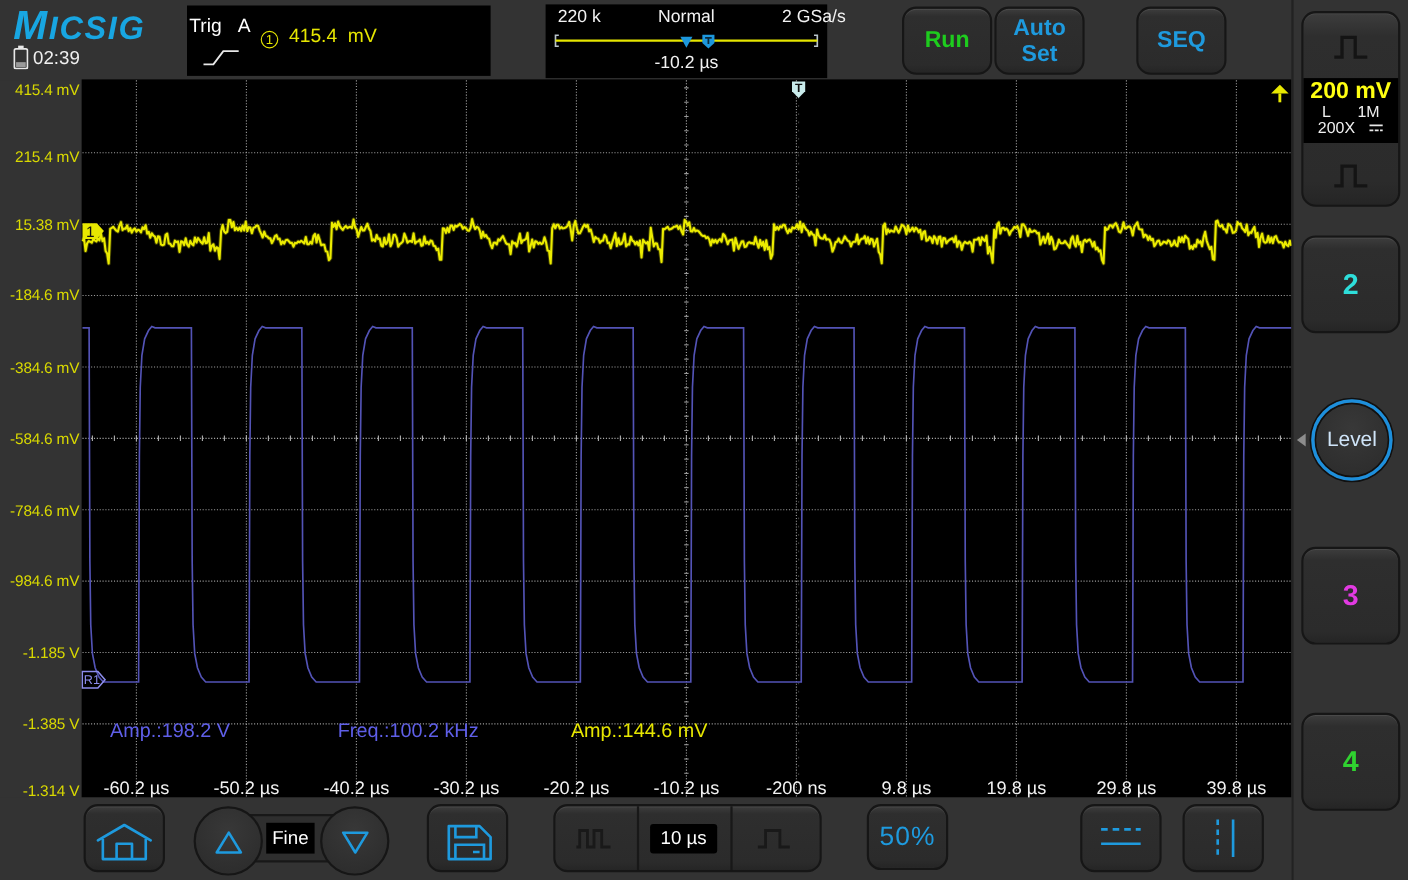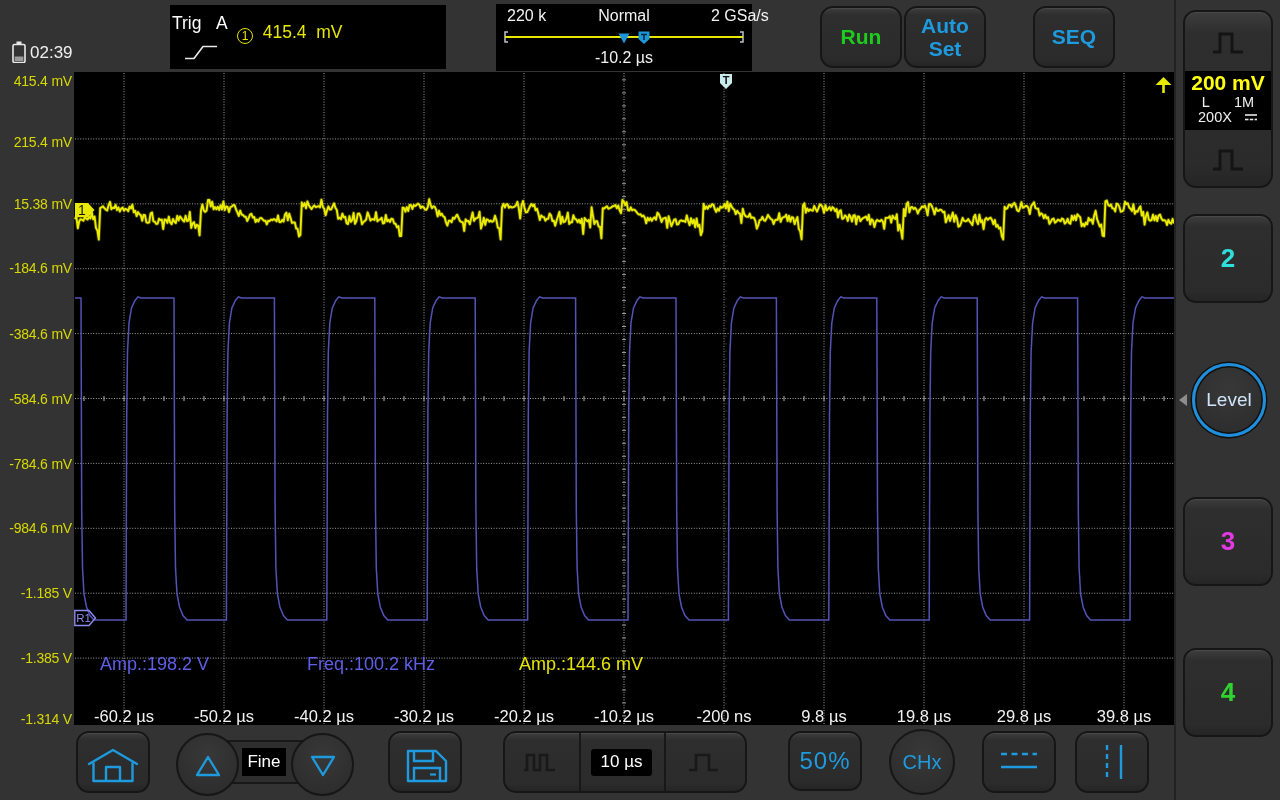--- a/index.html
+++ b/index.html
@@ -11,20 +11,21 @@
   font-weight:bold; text-align:center; }
 .vlab { position:absolute; right:1208px; width:70px; text-align:right; color:#d9d900;
   font-size:14px; letter-spacing:-0.2px; }
 .circ { position:absolute; background:radial-gradient(circle at 50% 35%,#383838,#2a2a2a);
   border:2px solid #161616; border-radius:50%; }
 </style></head>
 <body>
 <div id="app">
 
 <div class="abs" style="left:0;top:0;width:1280px;height:73px;background:#333333;"></div>
+<div class="abs" style="left:12px;top:2px;width:150px;height:34px;color:#18a6e2;font-weight:bold;font-style:italic;font-size:37px;letter-spacing:1.5px;">M<span style="font-size:29.5px;">ICSIG</span></div>
 <svg class="abs" style="left:12px;top:41px" width="14" height="22" viewBox="0 0 14 22">
   <rect x="4.5" y="0.5" width="5" height="3" fill="#e8e8e8"></rect>
   <rect x="1" y="3.5" width="12" height="18" fill="none" stroke="#e8e8e8" stroke-width="1.6" rx="1.5"></rect>
   <rect x="2.6" y="15.5" width="8.8" height="4.5" fill="#9a9a9a"></rect>
 </svg>
 <div class="abs" style="left:30px;top:43px;color:#f0f0f0;font-size:17px;">02:39</div>
 
 <div class="abs" style="left:170px;top:5px;width:276px;height:64px;background:#000;"></div>
 <div class="abs" style="left:172px;top:13px;color:#fff;font-size:17.5px;">Trig&nbsp;&nbsp;&nbsp;A</div>
 <svg class="abs" style="left:184px;top:44px" width="34" height="17" viewBox="0 0 34 17">
@@ -136,23 +137,20 @@
 <div class="abs" style="left:664px;top:733px;width:2px;height:58px;background:#181818;"></div>
 <svg class="abs" style="left:523px;top:752px" width="33" height="21" viewBox="0 0 33 21">
   <path d="M1 18 L4 18 L4 3 L11 3 L11 18 L17 18 L17 3 L24 3 L24 18 L32 18" fill="none" stroke="#191919" stroke-width="2.6"></path>
 </svg>
 <div class="abs" style="left:591px;top:749px;width:61px;height:27px;background:#000;border-radius:3px;color:#fff;font-size:17px;text-align:center;line-height:26px;">10 µs</div>
 <svg class="abs" style="left:688px;top:752px" width="31" height="21" viewBox="0 0 31 21">
   <path d="M1 18 L8 18 L8 3 L21 3 L21 18 L30 18" fill="none" stroke="#191919" stroke-width="2.6"></path>
 </svg>
 <div class="btn" style="left:788px;top:731px;width:74px;height:60px;">
       <div class="btxt" style="color:#1e9ade;font-size:24px;font-weight:normal;letter-spacing:1px;">50%</div>
-    </div>
-<div class="circ" style="left:889px;top:729px;width:66px;height:66px;">
-      <div class="btxt" style="color:#1e9ade;font-size:20px;font-weight:normal;">CHx</div>
     </div>
 <div class="btn" style="left:982px;top:731px;width:74px;height:62px;">
   <svg width="40" height="26" viewBox="0 0 40 26" style="margin:16px 0 0 15px">
     <line x1="2" y1="5" x2="38" y2="5" stroke="#1e9ade" stroke-width="2.4" stroke-dasharray="6 4.5"></line>
     <line x1="2" y1="18" x2="38" y2="18" stroke="#1e9ade" stroke-width="2.4"></line>
   </svg>
 </div>
 <div class="btn" style="left:1075px;top:731px;width:74px;height:62px;">
   <svg width="34" height="38" viewBox="0 0 34 38" style="margin:10px 0 0 20px">
     <line x1="10" y1="2" x2="10" y2="36" stroke="#1e9ade" stroke-width="2.4" stroke-dasharray="5 4"></line>

